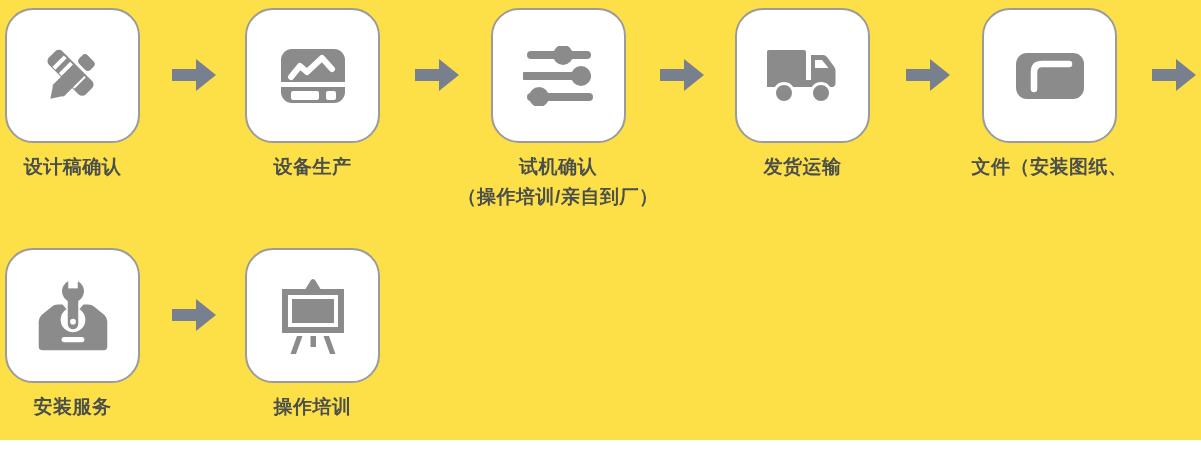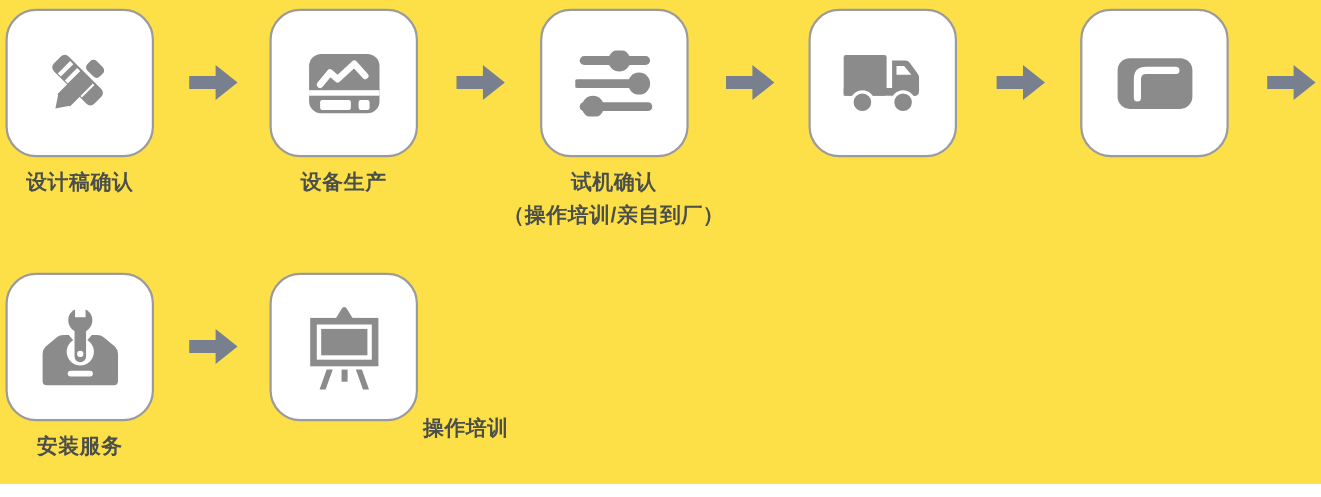--- a/index.html
+++ b/index.html
@@ -118,21 +118,25 @@
   <div class="label" style="left:-77.5px;top:152px;">
     <span class="ln">设计稿确认</span>
   </div>
   <div class="label" style="left:162.5px;top:152px;">
     <span class="ln">设备生产</span>
   </div>
   <div class="label" style="left:408px;top:152px;text-align:center;">
     <span class="ln">试机确认</span>
     <span class="ln">（操作培训/亲自到厂）</span>
   </div>
+  <div class="label" style="left:652.5px;top:152px;">
+    <span class="ln">发货运输</span>
+  </div>
   <div class="label" style="left:899.5px;top:152px;">
+    <span class="ln">文件（安装图纸、</span>
   </div>
 
   <div class="box" style="left:5px;top:248px;">
     <span>
       <svg width="80" height="80" viewBox="0 0 84 84">
         <path d="M10,78 Q6,78 6,74 V48 Q6,44 9,41 L20,32 Q22,30 26,30 H31 L38,38 H46 L53,30 H58 Q62,30 64,32 L75,41 Q78,44 78,48 V74 Q78,78 74,78 Z" fill="#8b8b8b"></path>
         <circle cx="42" cy="46" r="13" fill="#ffffff"></circle>
         <circle cx="42" cy="16" r="11.5" fill="#8b8b8b"></circle>
         <rect x="37" y="1" width="10" height="12" fill="#ffffff"></rect>
         <rect x="36.5" y="16" width="11" height="40" rx="5.5" fill="#8b8b8b"></rect>
@@ -158,17 +162,17 @@
 
   <span class="arrow" style="left:171px;top:298px;">
     <svg width="46" height="34" viewBox="0 0 44 34">
         <path d="M0,11 H24 V1 L44,17 L24,33 V23 H0 Z" fill="#78808f"></path>
       </svg>
   </span>
 
   <div class="label" style="left:-77.5px;top:392px;">
     <span class="ln">安装服务</span>
   </div>
-  <div class="label" style="left:162.5px;top:375px;text-align:right;">
+  <div class="label" style="left:162.5px;top:392px;">
     <span class="ln">操作培训</span>
   </div>
 
 </div>
 
 </body></html>

